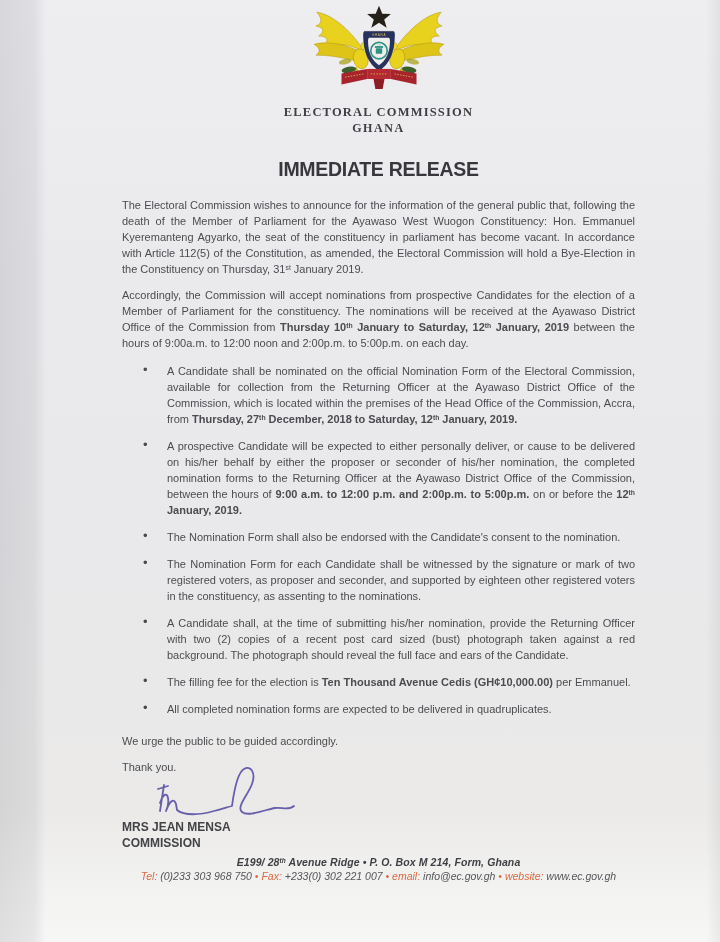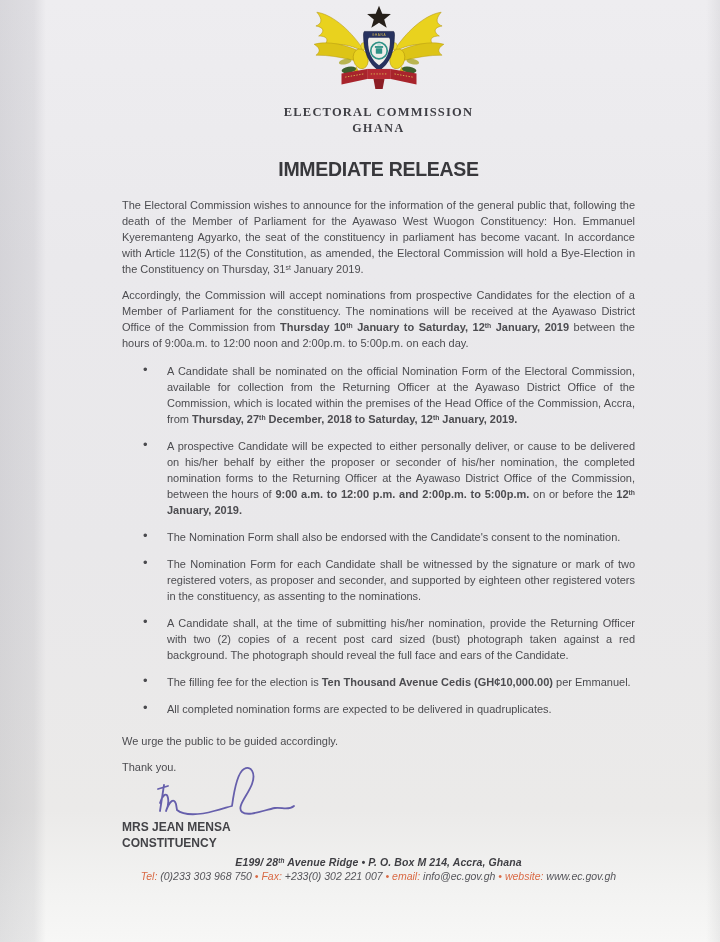--- a/index.html
+++ b/index.html
@@ -113,21 +113,21 @@
     <p class="thanks">Thank you.</p>
   </section>
 
   <div class="sigblock">
     <svg class="sig-ink" viewBox="0 0 158 58" xmlns="http://www.w3.org/2000/svg">
       <path d="M10,26 L20,23 M16,22 L12,48 M12,40 C15,31 19,29 20,35 C21,41 19,46 18,48 C22,37 26,35 28,41 L29,47
                C36,53 52,52 66,48 C74,46 80,44 84,43 C86,28 89,10 96,6 C103,2 108,10 104,21 C100,32 88,44 94,49
                C100,54 116,47 127,45 C134,44 140,48 146,43" fill="none" stroke="#5a52a6" stroke-width="1.8" stroke-linecap="round" stroke-linejoin="round" opacity="0.92"></path>
     </svg>
     <div class="sig-name">MRS JEAN MENSA</div>
-    <div class="sig-title">CONSTITUENCY</div>
+    <div class="sig-title">COMMISSION</div>
   </div>
 
   <footer class="foot">
-    <div class="addr"><span>E199/ 28</span><sup>th</sup><span> Avenue Ridge  •  P. O. Box M 214, Accra, Ghana</span></div>
+    <div class="addr"><span>E199/ 28</span><sup>th</sup><span> Avenue Ridge  •  P. O. Box M 214, Form, Ghana</span></div>
     <div class="contacts"><span class="accent">Tel: </span><span>(0)233 303 968 750  </span><span class="accent">•  </span><span class="accent">Fax: </span><span>+233(0) 302 221 007  </span><span class="accent">•  </span><span class="accent">email: </span><span>info@ec.gov.gh  </span><span class="accent">•  </span><span class="accent">website: </span><span>www.ec.gov.gh</span></div>
   </footer>
 
 </div>
 
 </body></html>

